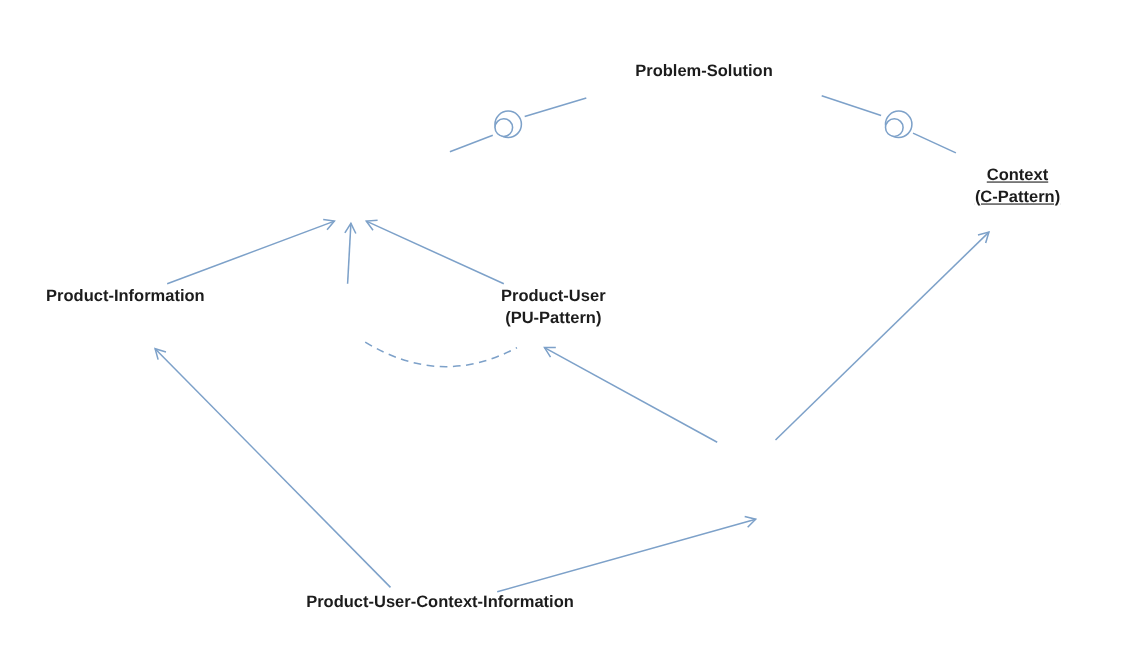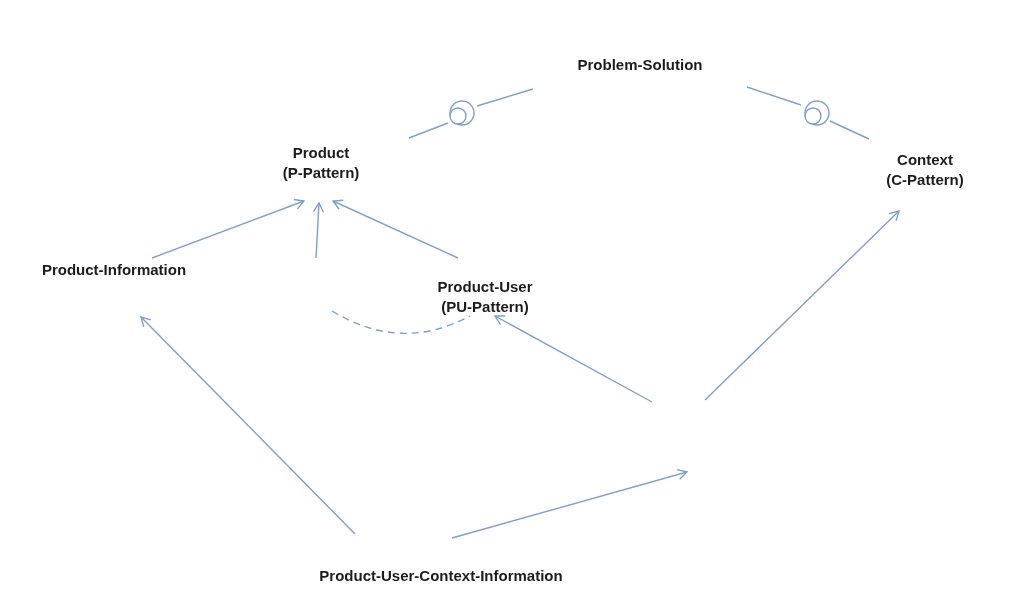--- a/index.html
+++ b/index.html
@@ -30,26 +30,26 @@
     z-index: 1;
     color: #1c1c1c;
     font-weight: bold;
     font-size: 15px;
     line-height: 20px;
     white-space: nowrap;
   }
   
   #n-problem-solution { left: 640px; top: 55px; }
   #n-product          { left: 321px; top: 143px; }
-  #n-context          { left: 925px; top: 150px; }
+  #n-context          { left: 925px; top: 150px; text-decoration: underline; }
   #n-product-information { left: 114px; top: 260px; }
   #n-product-product     { left: 316px; top: 260px; }
-  #n-product-user        { left: 485px; top: 260px; margin-top: 17px; }
+  #n-product-user        { left: 503px; top: 260px; }
   #n-product-user-context { left: 680px; top: 408px; }
-  #n-puci                 { left: 400px; top: 566px; margin-left: 41px; }
+  #n-puci                 { left: 400px; top: 538px; }
 </style>
 </head>
 <body>
 
 <div id="stage">
 
   <svg id="edges-svg" viewBox="0 0 1030 604" xmlns="http://www.w3.org/2000/svg">
     <defs>
       <marker id="arrow" viewBox="0 0 12 12" refX="10" refY="6" markerWidth="12" markerHeight="12" markerUnits="userSpaceOnUse" orient="auto">
         <path d="M1,1 L10,6 L1,11" fill="none" stroke="#7da1c9" stroke-width="1.4"></path>
@@ -76,24 +76,20 @@
     <line x1="747" y1="87" x2="801" y2="105" stroke="#7da1c9" stroke-width="1.4"></line>
     <line x1="830" y1="121" x2="869" y2="139" stroke="#7da1c9" stroke-width="1.4"></line>
     <circle cx="817" cy="113" r="12" fill="#ffffff" stroke="#7da1c9" stroke-width="1.4"></circle>
     <circle cx="813" cy="116" r="8" fill="#ffffff" stroke="#7da1c9" stroke-width="1.4"></circle>
   </svg>
 
   <div class="node" id="n-problem-solution">
     <div>Problem-Solution</div>
   </div>
 
-  <div class="node" id="n-product">
-    <div>Product</div>
-    <div>(P-Pattern)</div>
-  </div>
 
   <div class="node" id="n-context">
     <div>Context</div>
     <div>(C-Pattern)</div>
   </div>
 
   <div class="node" id="n-product-information">
     <div>Product-Information</div>
   </div>
 

